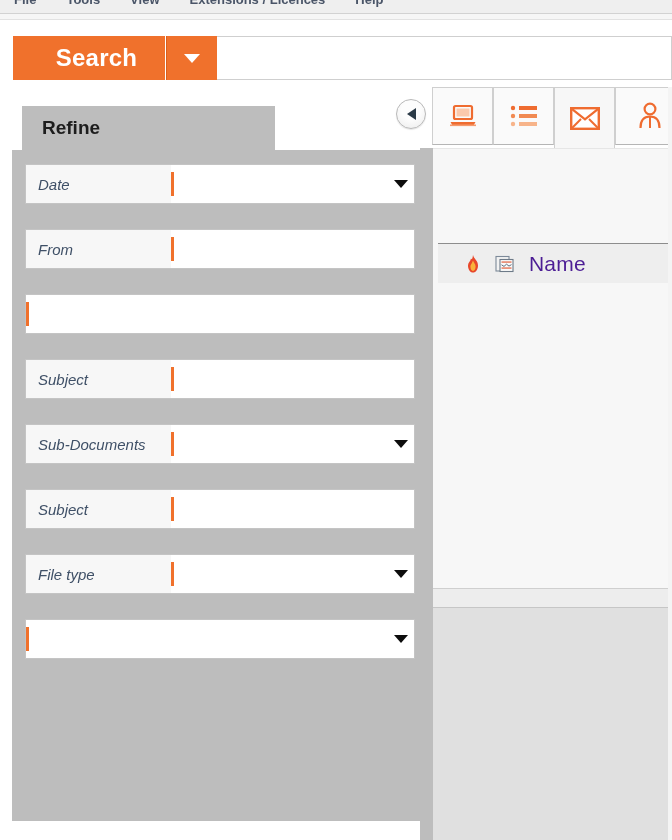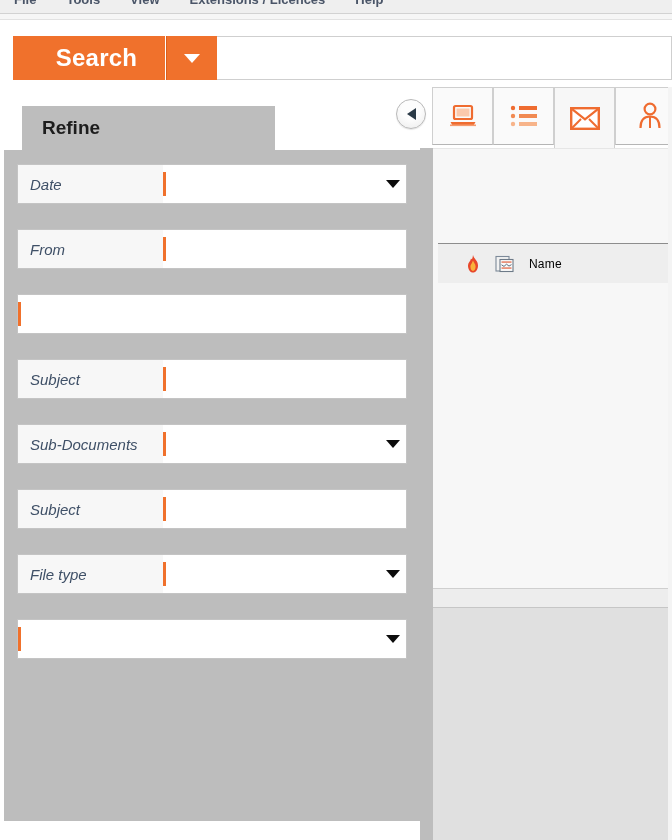--- a/index.html
+++ b/index.html
@@ -111,21 +111,21 @@
   #refine-tabhdr {
     position:absolute; left:12px; top:106px;
     width:253px; height:44px;
     background:#bdbdbd;
     display:flex; align-items:center;margin-left:10px;
   }
   #refine-tabhdr-label {
     font-size:19px; font-weight:bold; color:#1d1d1d; padding-left:20px;
   }
   #refine-panel {
-    position:absolute; left:4px; top:150px;
+    position:absolute; left:12px; top:150px;
     width:421px; height:671px;
     background:#bdbdbd;
     padding:14px 15px 0 13px;
   }
   .field {
     position:relative;
     width:390px; height:40px;
     background:#ffffff;
     border:1px solid #c4c4c4;
     display:flex; align-items:stretch;
@@ -179,21 +179,21 @@
     border-top:1px solid #e6e6e6;
   }
   #results-header-row {
     position:absolute; left:5px; top:94px; width:234px; height:40px;
     background:#eeeeee;
     border-top:1px solid #8d8d8d;
     display:flex; align-items:center; padding-left:27px;
   }
   #results-header-row .hdr-icon { margin-right:14px; display:flex; align-items:center; }
   #results-header-label {
-    font-size:12px; color:#000000; letter-spacing:.2px;
+    font-size:21px; color:#4c1d95; letter-spacing:.2px;
   }
   #results-splitter {
     position:absolute; left:0; top:440px; width:239px; height:20px;
     background:#ededed;
     border-top:1px solid #cfcfcf;
     border-bottom:1px solid #c6c6c6;
   }
   #results-preview {
     position:absolute; left:0; top:460px; width:239px; height:232px;
     background:#e0e0e0;

